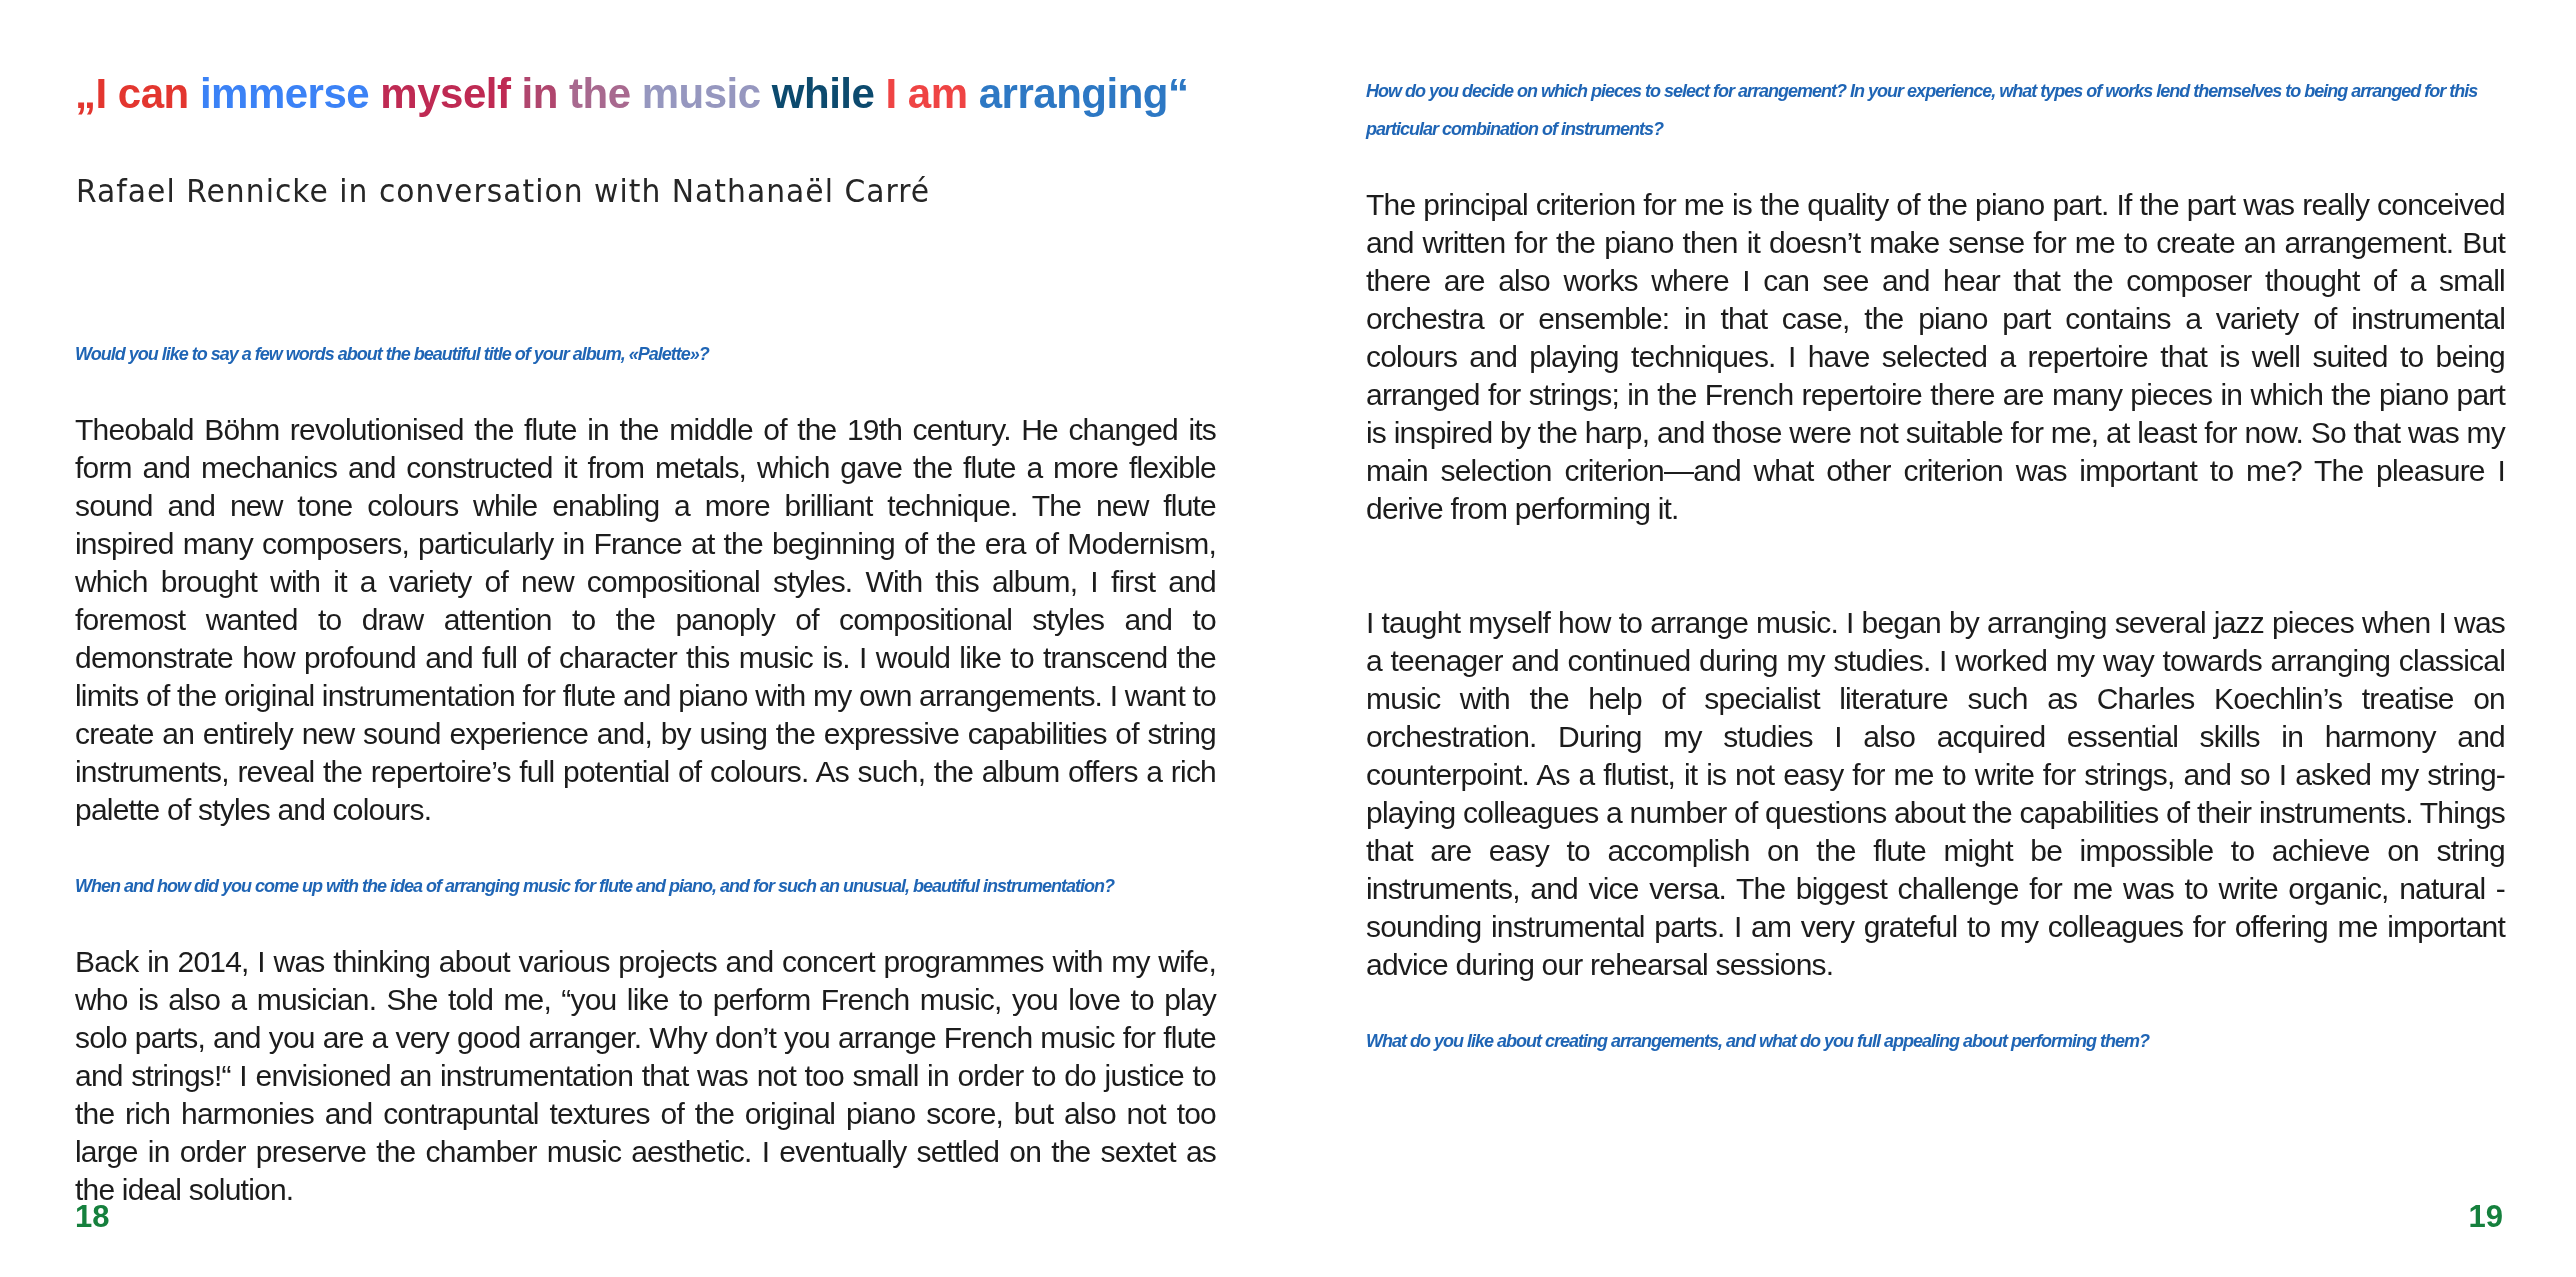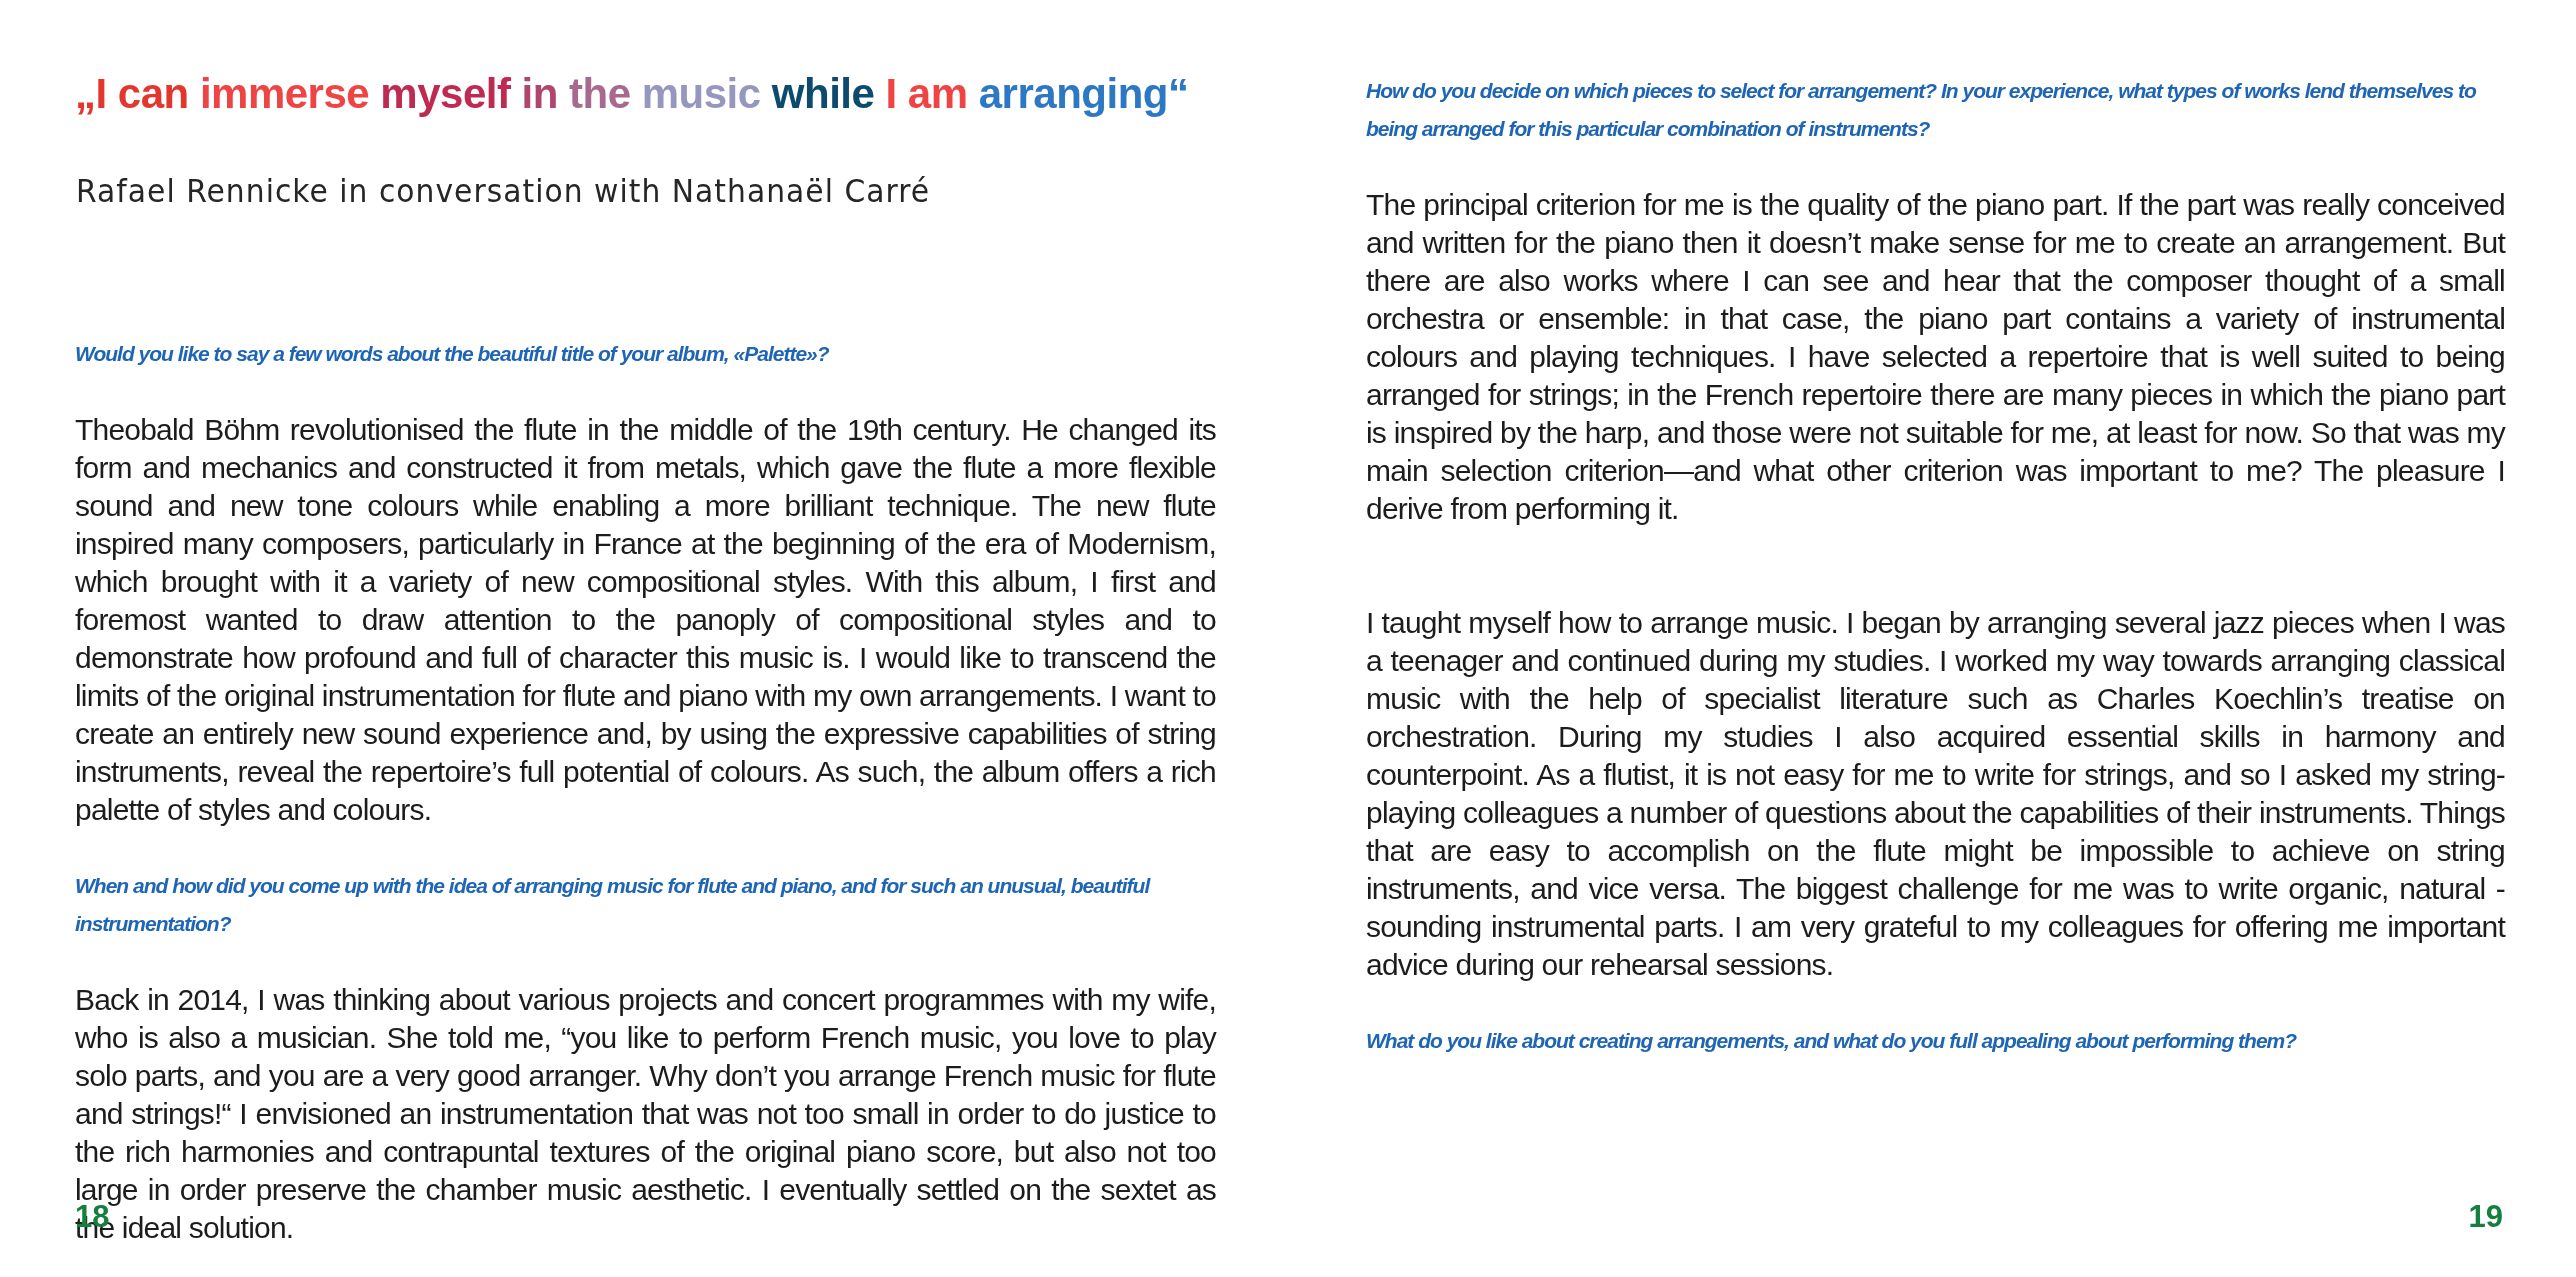--- a/index.html
+++ b/index.html
@@ -21,21 +21,21 @@
     white-space: nowrap; transform: scaleX(0.93); transform-origin: left top;
   }
 
   .col { position: absolute; }
   .col-left { left: 75px; top: 335px; width: 1141px; }
   .col-right { left: 78px; top: 72px; width: 1139px; }
 
   .q {
     margin: 0; color: #1F65B5;
     font-family: "Liberation Sans", sans-serif; font-weight: bold; font-style: italic;
-    font-size: 21px; line-height: 38px; letter-spacing: -1px;
+    font-size: 18px; line-height: 38px; letter-spacing: -1px;
   }
   .a {
     margin: 0; color: #1c1c1c; text-align: justify;
     font-family: "Liberation Sans", sans-serif; font-weight: normal;
     font-size: 30px; line-height: 38px; letter-spacing: -0.8px;
   }
   .gap-q { height: 38px; }
   .gap-a { height: 38px; }
 
   .pagenum {
@@ -44,21 +44,21 @@
     font-size: 31px; line-height: 40px; color: #15803d;
   }
   .pagenum-left { left: 75px; }
   .pagenum-right { right: 73px; }
 </style>
 </head>
 <body>
 
 <div class="page page-left">
   <h1 class="title">
-    <span style="color:#E3362F">„I can </span><span style="color:#ef4444">immerse </span><span style="color:#BF2A53">myself </span><span style="color:#B0466E">in </span><span style="color:#A8698F">the </span><span style="color:#9697BF">music </span><span style="color:#0c4a6e">while </span><span style="color:#ef4444">I am </span><span style="color:#2D78C4">arranging“</span>
+    <span style="color:#E3362F">„I can </span><span style="color:#3b82f6">immerse </span><span style="color:#BF2A53">myself </span><span style="color:#B0466E">in </span><span style="color:#A8698F">the </span><span style="color:#9697BF">music </span><span style="color:#0c4a6e">while </span><span style="color:#ef4444">I am </span><span style="color:#2D78C4">arranging“</span>
   </h1>
   <p class="subtitle">Rafael Rennicke in conversation with Nathanaël Carré</p>
 
   <div class="col col-left">
     <p class="q">Would you like to say a few words about the beautiful title of your album, «Palette»?</p>
     <div class="gap-q"></div>
     <p class="a">Theobald Böhm revolutionised the flute in the middle of the 19th century. He changed its form and mechanics and constructed it from metals, which gave the flute a more flexible sound and new tone colours while enabling a more brilliant technique. The new flute inspired many composers, particularly in France at the beginning of the era of Modernism, which brought with it a variety of new compositional styles. With this album, I first and foremost wanted to draw attention to the panoply of compositional styles and to demonstrate how profound and full of character this music is. I would like to transcend the limits of the original instrumentation for flute and piano with my own arrangements. I want to create an entirely new sound experience and, by using the expressive capabilities of string instruments, reveal the repertoire’s full potential of colours. As such, the album offers a rich palette of styles and colours.</p>
     <div class="gap-a"></div>
     <p class="q">When and how did you come up with the idea of arranging music for flute and piano, and for such an unusual, beautiful instrumentation?</p>
     <div class="gap-q"></div>

